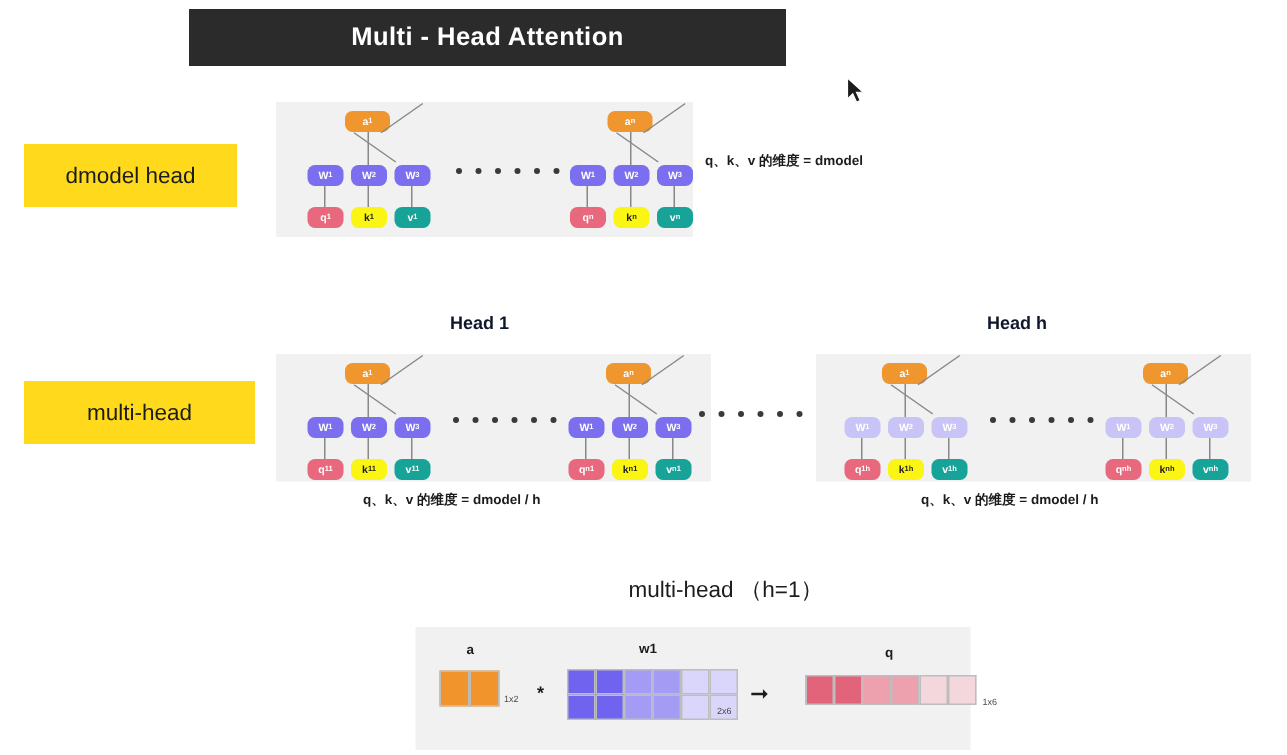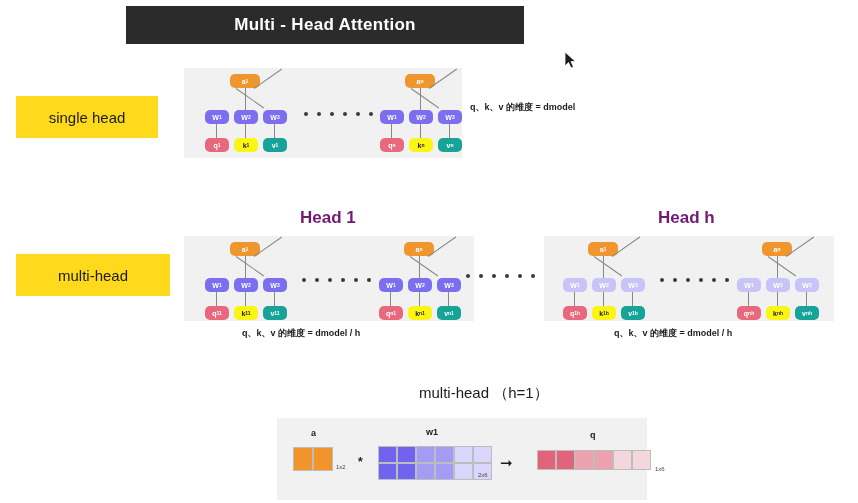--- a/index.html
+++ b/index.html
@@ -84,21 +84,21 @@
   
   .dots { position: absolute; display: flex; gap: 9px; align-items: center; }
   .dots span {
     width: 4px; height: 4px; border-radius: 50%;
     background: #3a3a3a; display: block;
   }
 
   
   .head-caption {
     position: absolute;
-    font-size: 17px; font-weight: bold; color: #701a75; text-align: center;
+    font-size: 12px; font-weight: bold; color: #0f172a; text-align: center;
   }
   #caption-head1 { left: 300px; top: 208px; }
   #caption-headh { left: 658px; top: 208px; }
 
   .dim-note {
     position: absolute;
     font-size: 9px; font-weight: bold; color: #1c1c1c;
     white-space: nowrap;
   }
   #note-single { left: 470px; top: 101px; }
@@ -135,21 +135,21 @@
   #mouse-cursor { left: 564px; top: 51px; }
 </style>
 </head>
 <body>
 
 <div class="abs" id="title-banner">
   <span class="title-text">Multi - Head Attention</span>
 </div>
 
 <div class="abs side-label" id="label-single-head">
-  <span>single head</span>
+  <span>dmodel head</span>
 </div>
 
 <div class="abs panel" id="panel-single"></div>
 
 <div class="cluster" style="left:204px; top:74px;">
   <div class="node n-a" style="left:26px; top:0;">
       <span>a</span>
       <sub>1</sub>
     </div>
   <div class="edge" style="left:32px; top:14px; width:34px; transform:rotate(35deg);"></div>

